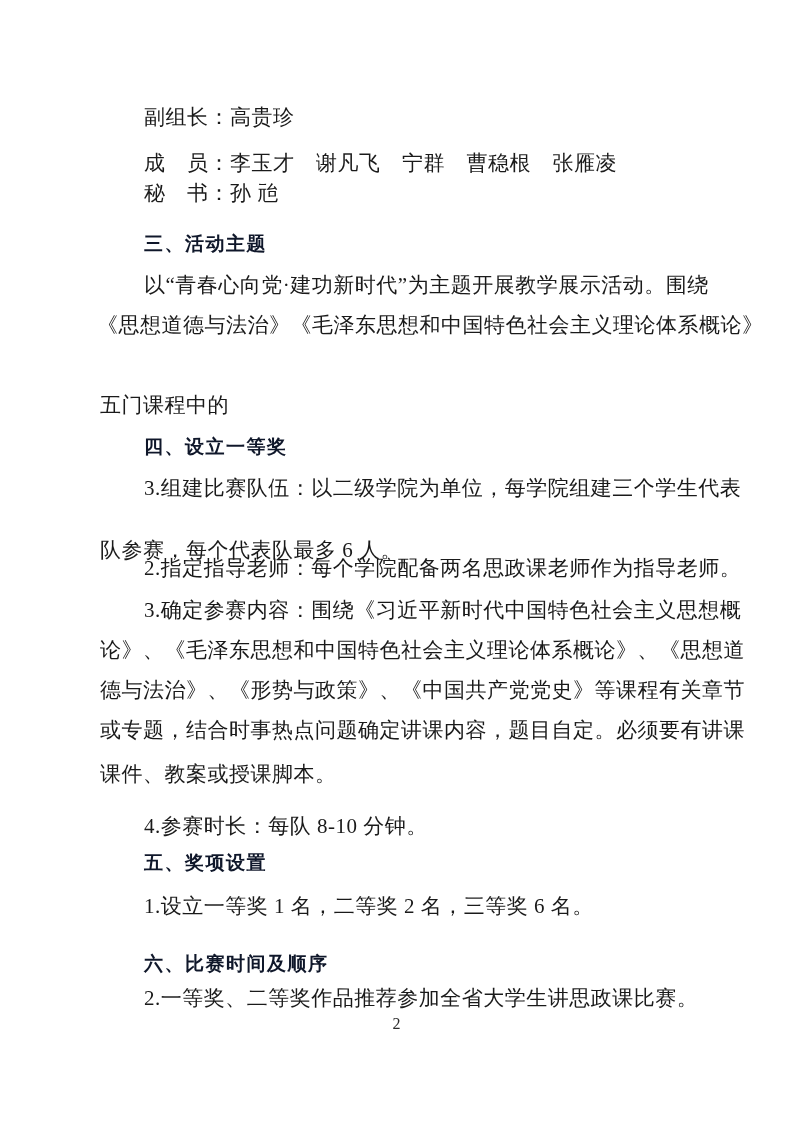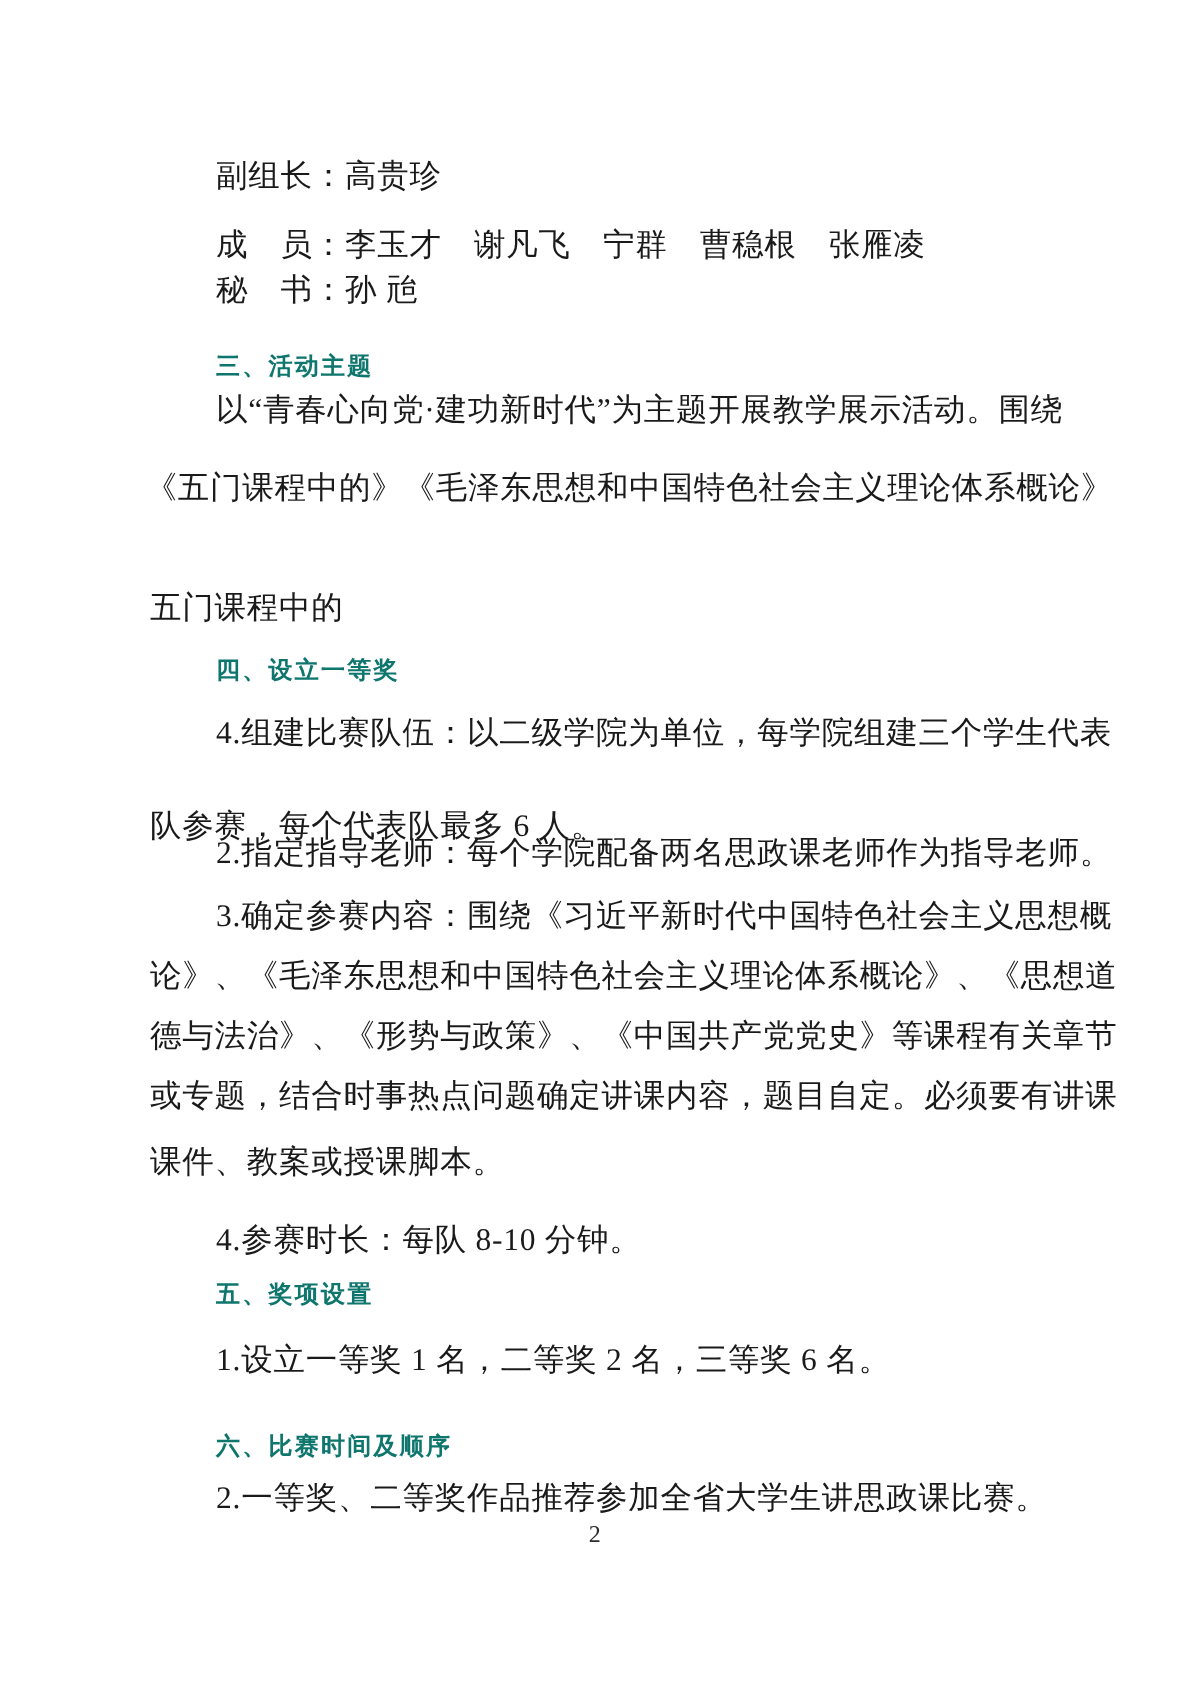--- a/index.html
+++ b/index.html
@@ -26,22 +26,22 @@
     color: #1a1a1a;
     letter-spacing: 0.5px;
     font-family: "Liberation Serif", serif;
   }
   .indent { left: 144px; }
   .hang   { left: 97px; }
   .heading {
     left: 144px;
     font-family: Liberation Mono, monospace;
     font-weight: 700;
-    color: #0f766e;
-    font-size: 16px;
+    color: #0f172a;
+    font-size: 19px;
     letter-spacing: 1.5px;
   }
   .pagenum {
     position: absolute;
     top: 1015px;
     left: 0;
     width: 793px;
     text-align: center;
     font-size: 16px;
     color: #2b2b2b;
@@ -51,26 +51,26 @@
 </head>
 <body>
 
 <div class="page">
 
   <div class="line indent" style="top:104px">副组长：高贵珍</div>
   <div class="line indent" style="top:150px">成　员：李玉才　谢凡飞　宁群　曹稳根　张雁凌</div>
   <div class="line indent" style="top:180px">秘　书：孙 兘</div>
 
   <div class="line heading" style="top:232px">三、活动主题</div>
-  <div class="line indent" style="top:260px">以“青春心向党·建功新时代”为主题开展教学展示活动。围绕</div>
-  <div class="line hang" style="top:312px">《五门课程中的》《毛泽东思想和中国特色社会主义理论体系概论》</div>
+  <div class="line indent" style="top:272px">以“青春心向党·建功新时代”为主题开展教学展示活动。围绕</div>
+  <div class="line hang" style="top:312px">《思想道德与法治》《毛泽东思想和中国特色社会主义理论体系概论》</div>
   <div class="line" style="top:392px">五门课程中的</div>
 
   <div class="line heading" style="top:435px">四、设立一等奖</div>
-  <div class="line indent" style="top:475px">4.组建比赛队伍：以二级学院为单位，每学院组建三个学生代表</div>
+  <div class="line indent" style="top:475px">3.组建比赛队伍：以二级学院为单位，每学院组建三个学生代表</div>
   <div class="line" style="top:537px">队参赛，每个代表队最多 6 人。</div>
   <div class="line indent" style="top:555px">2.指定指导老师：每个学院配备两名思政课老师作为指导老师。</div>
   <div class="line indent" style="top:597px">3.确定参赛内容：围绕《习近平新时代中国特色社会主义思想概</div>
   <div class="line" style="top:637px">论》、《毛泽东思想和中国特色社会主义理论体系概论》、《思想道</div>
   <div class="line" style="top:677px">德与法治》、《形势与政策》、《中国共产党党史》等课程有关章节</div>
   <div class="line" style="top:761px">课件、教案或授课脚本。</div>
   <div class="line" style="top:717px">或专题，结合时事热点问题确定讲课内容，题目自定。必须要有讲课</div>
   <div class="line indent" style="top:813px">4.参赛时长：每队 8-10 分钟。</div>
 
   <div class="line heading" style="top:851px">五、奖项设置</div>

